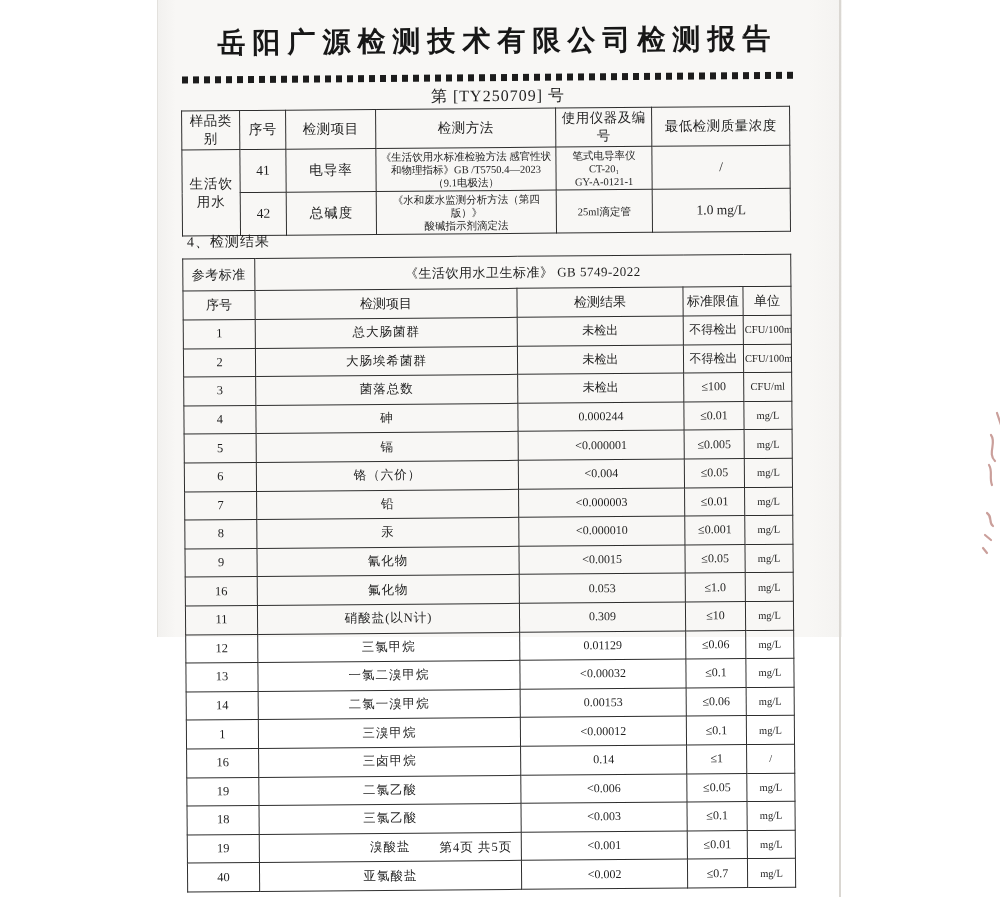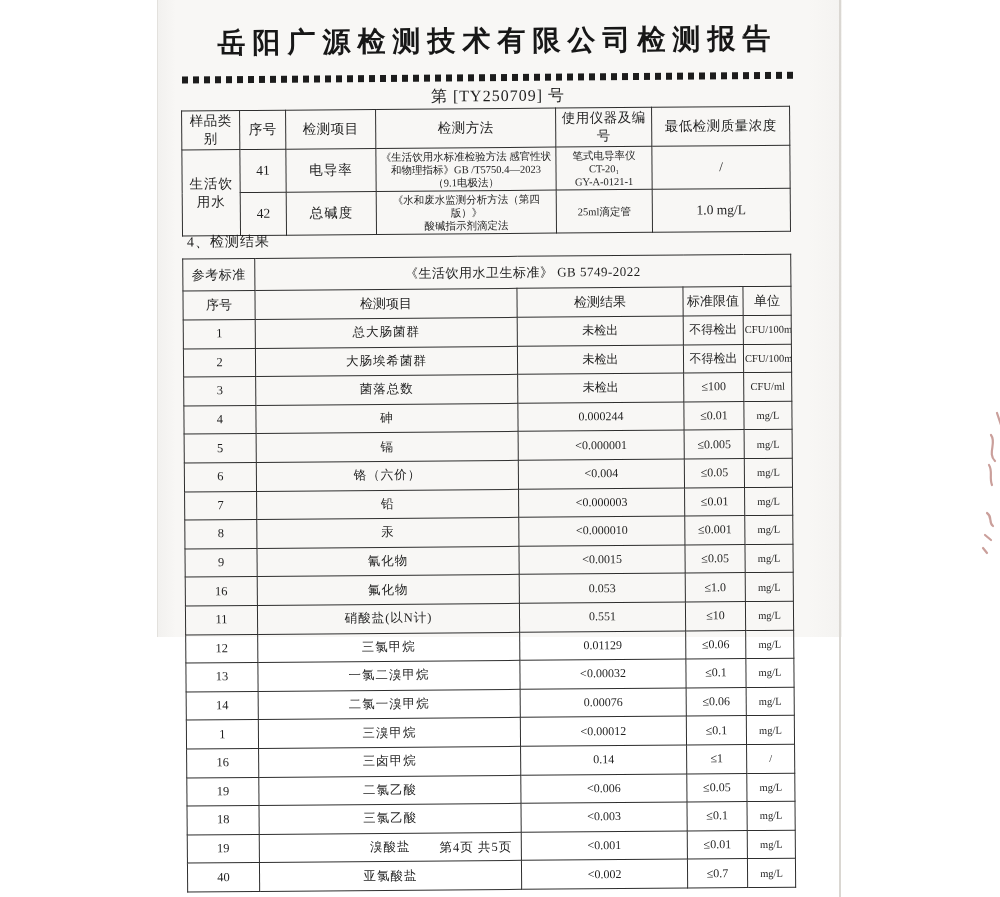--- a/index.html
+++ b/index.html
@@ -218,42 +218,42 @@
           <tr>
             <td>16</td>
             <td>氟化物</td>
             <td>0.053</td>
             <td>≤1.0</td>
             <td>mg/L</td>
           </tr>
           <tr>
             <td>11</td>
             <td>硝酸盐(以N计)</td>
-            <td>0.551</td>
+            <td>0.309</td>
             <td>≤10</td>
             <td>mg/L</td>
           </tr>
           <tr>
             <td>12</td>
             <td>三氯甲烷</td>
             <td>0.01129</td>
             <td>≤0.06</td>
             <td>mg/L</td>
           </tr>
           <tr>
             <td>13</td>
             <td>一氯二溴甲烷</td>
             <td>&lt;0.00032</td>
             <td>≤0.1</td>
             <td>mg/L</td>
           </tr>
           <tr>
             <td>14</td>
             <td>二氯一溴甲烷</td>
-            <td>0.00076</td>
+            <td>0.00153</td>
             <td>≤0.06</td>
             <td>mg/L</td>
           </tr>
           <tr>
             <td>1</td>
             <td>三溴甲烷</td>
             <td>&lt;0.00012</td>
             <td>≤0.1</td>
             <td>mg/L</td>
           </tr>

